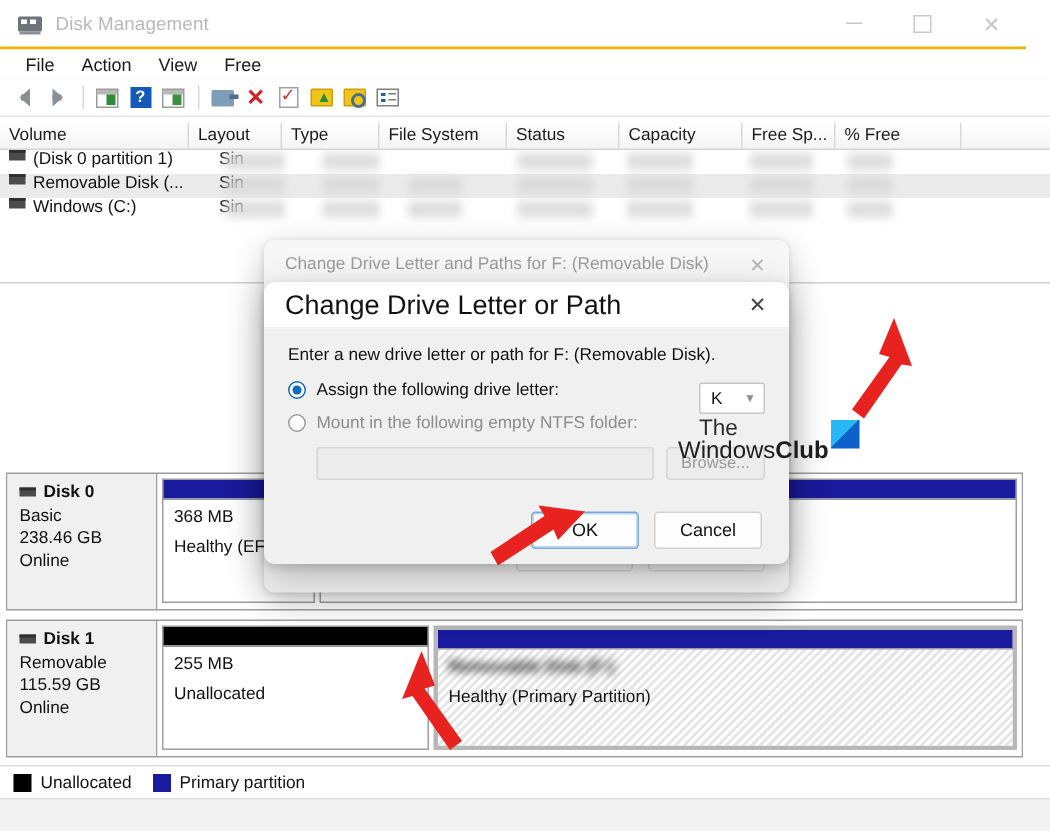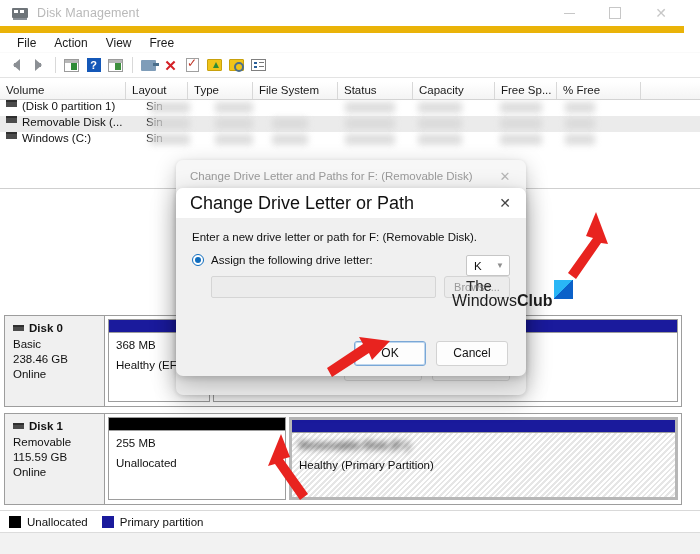--- a/index.html
+++ b/index.html
@@ -18,21 +18,21 @@
     background: #ffffff;
     overflow: hidden;
   }
 
   
   .titlebar {
     position: absolute;
     left: 0; top: 0;
     width: 684px; height: 33px;
     background: #ffffff;
-    border-bottom: 7px solid #eab308;
+    border-bottom: 2px solid #eab308;
     display: flex;
     align-items: center;
   }
   .tb-icon {
     width: 16px; height: 14px;
     margin-left: 12px; margin-right: 9px;
     position: relative;
     flex: none;
   }
   .tb-icon .body {
@@ -833,20 +833,24 @@
       <div class="radio-row">
         <span class="radio on"></span>
         <span class="radio-label">Assign the following drive letter:</span>
       </div>
 
       <div class="drive-select">
         <span>K</span>
         <span class="chev">▼</span>
       </div>
 
+      <div class="radio-row">
+        <span class="radio"></span>
+        <span class="radio-label dim">Mount in the following empty NTFS folder:</span>
+      </div>
 
       <div class="path-row">
         <div class="path-input" title=""></div>
         <div class="browse-btn">Browse...</div>
       </div>
     </div>
     <div class="foot">
       <div class="wbtn focused">OK</div>
       <div class="wbtn">Cancel</div>
     </div>

